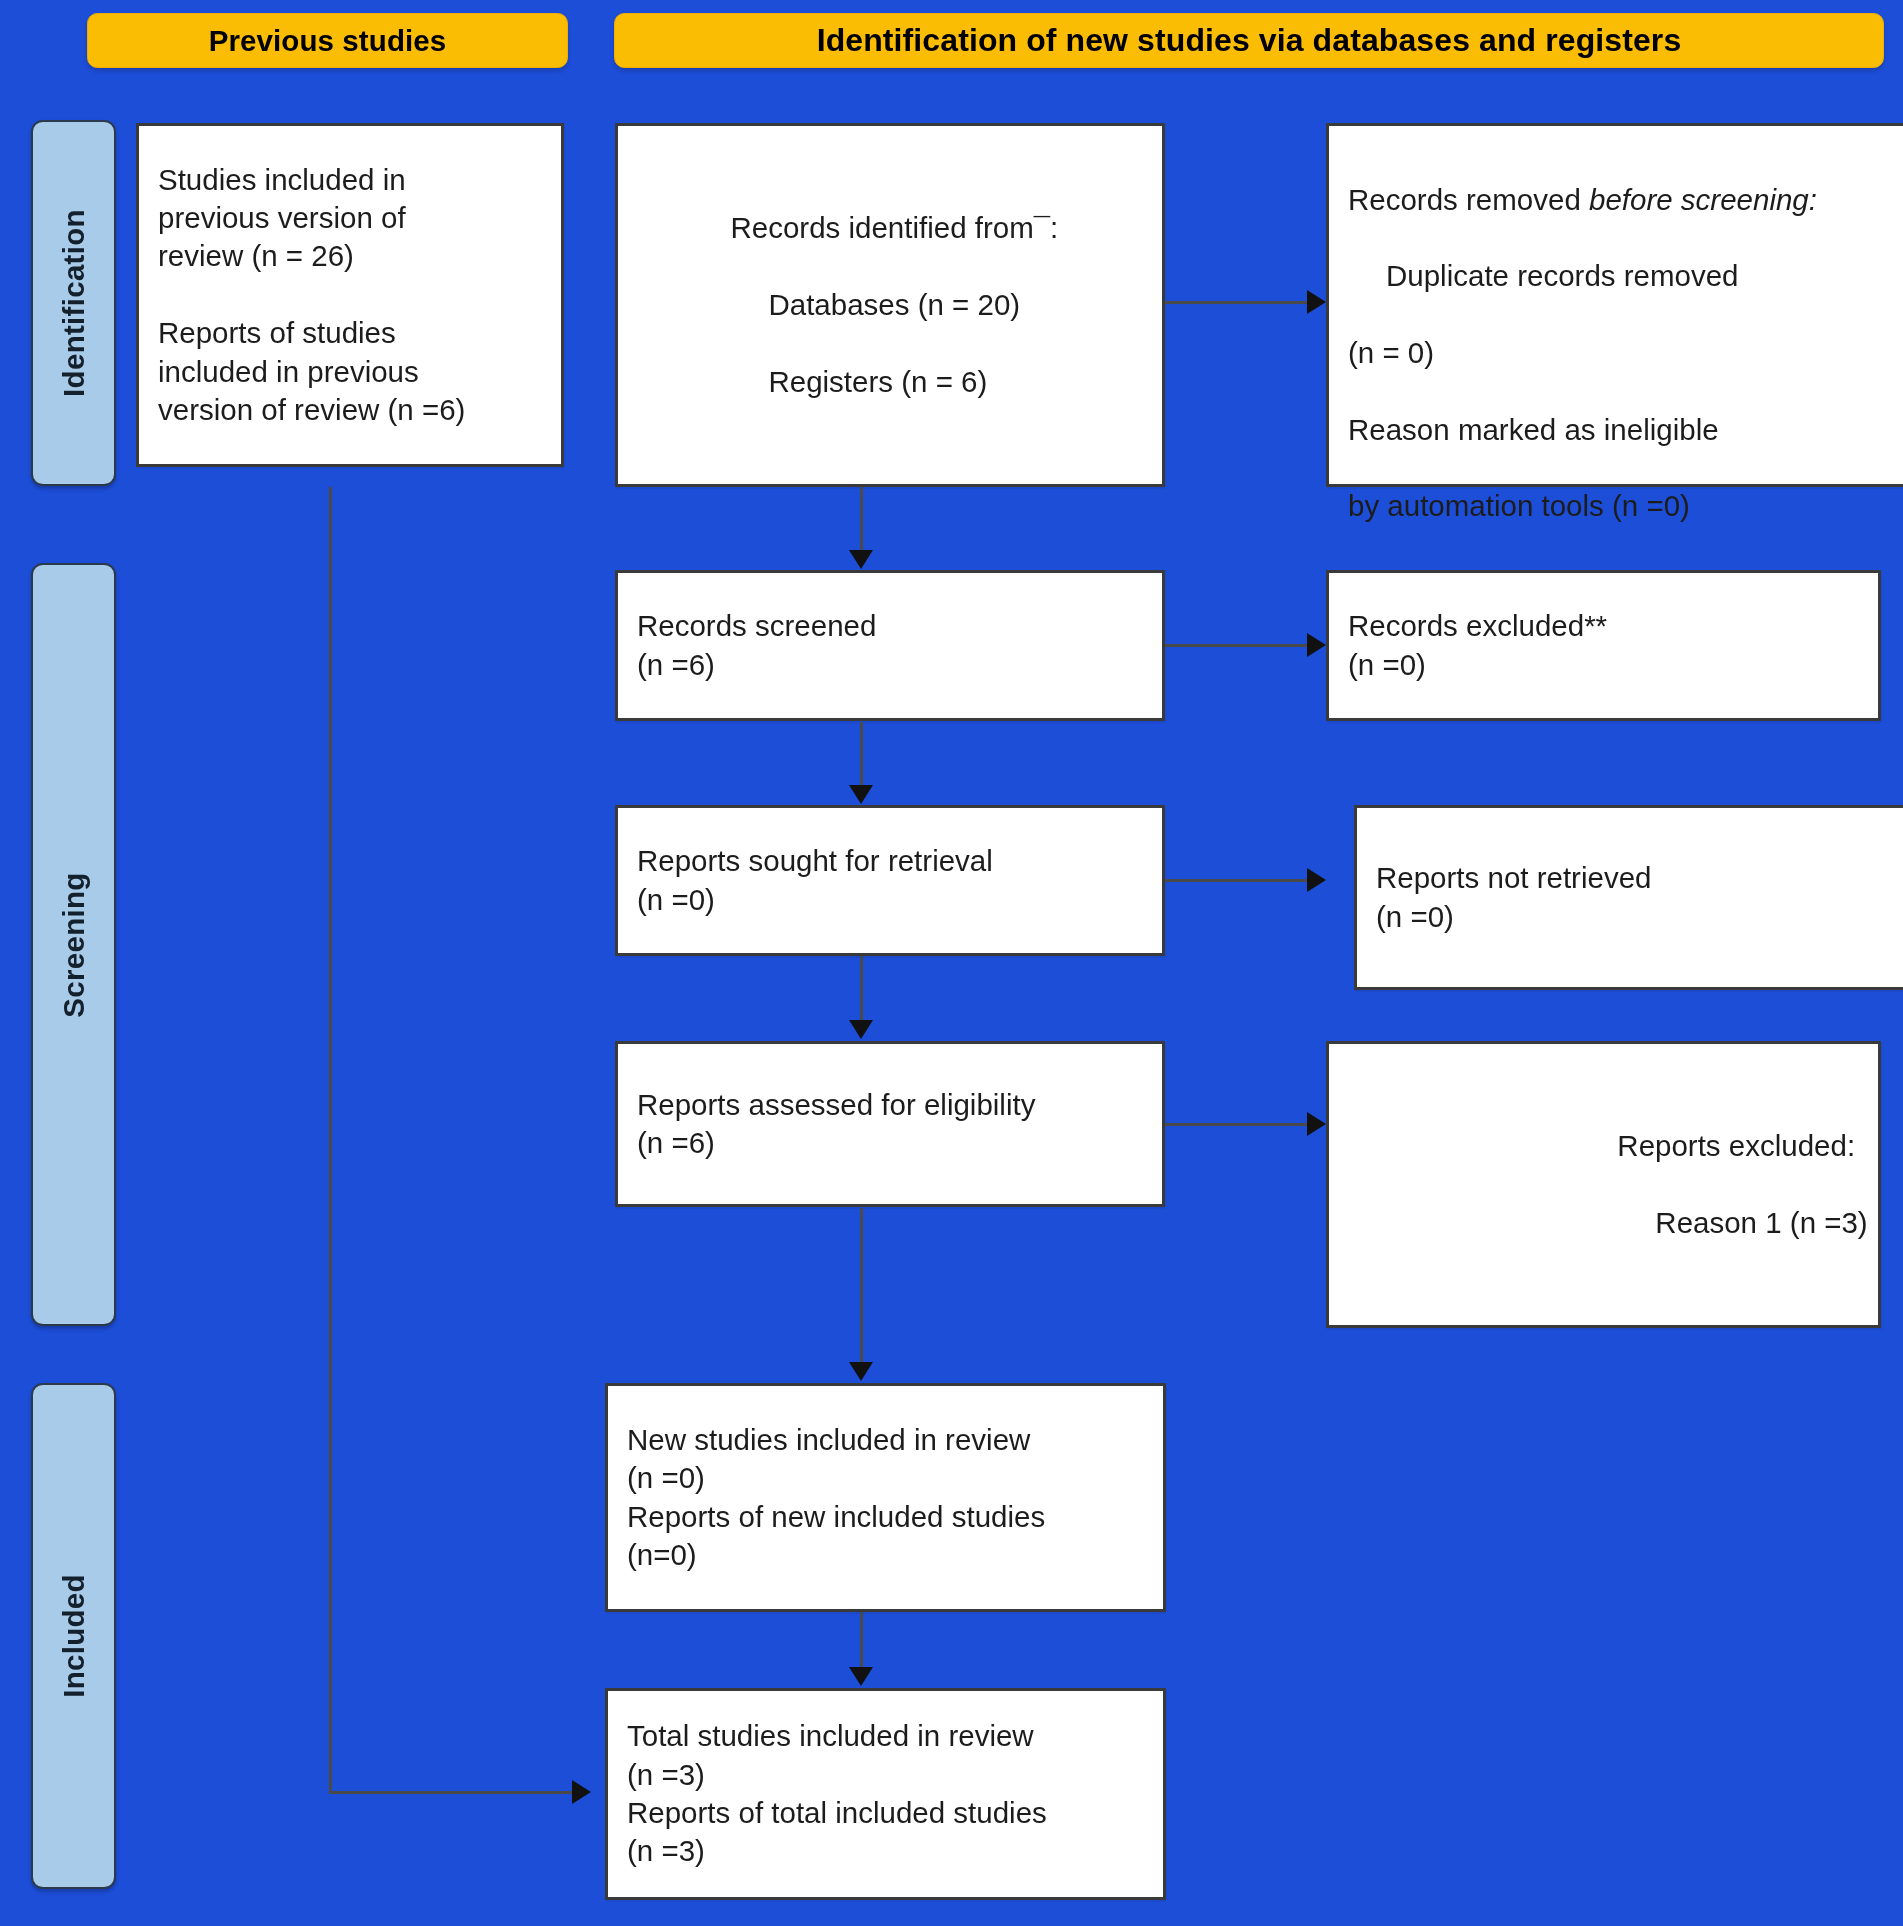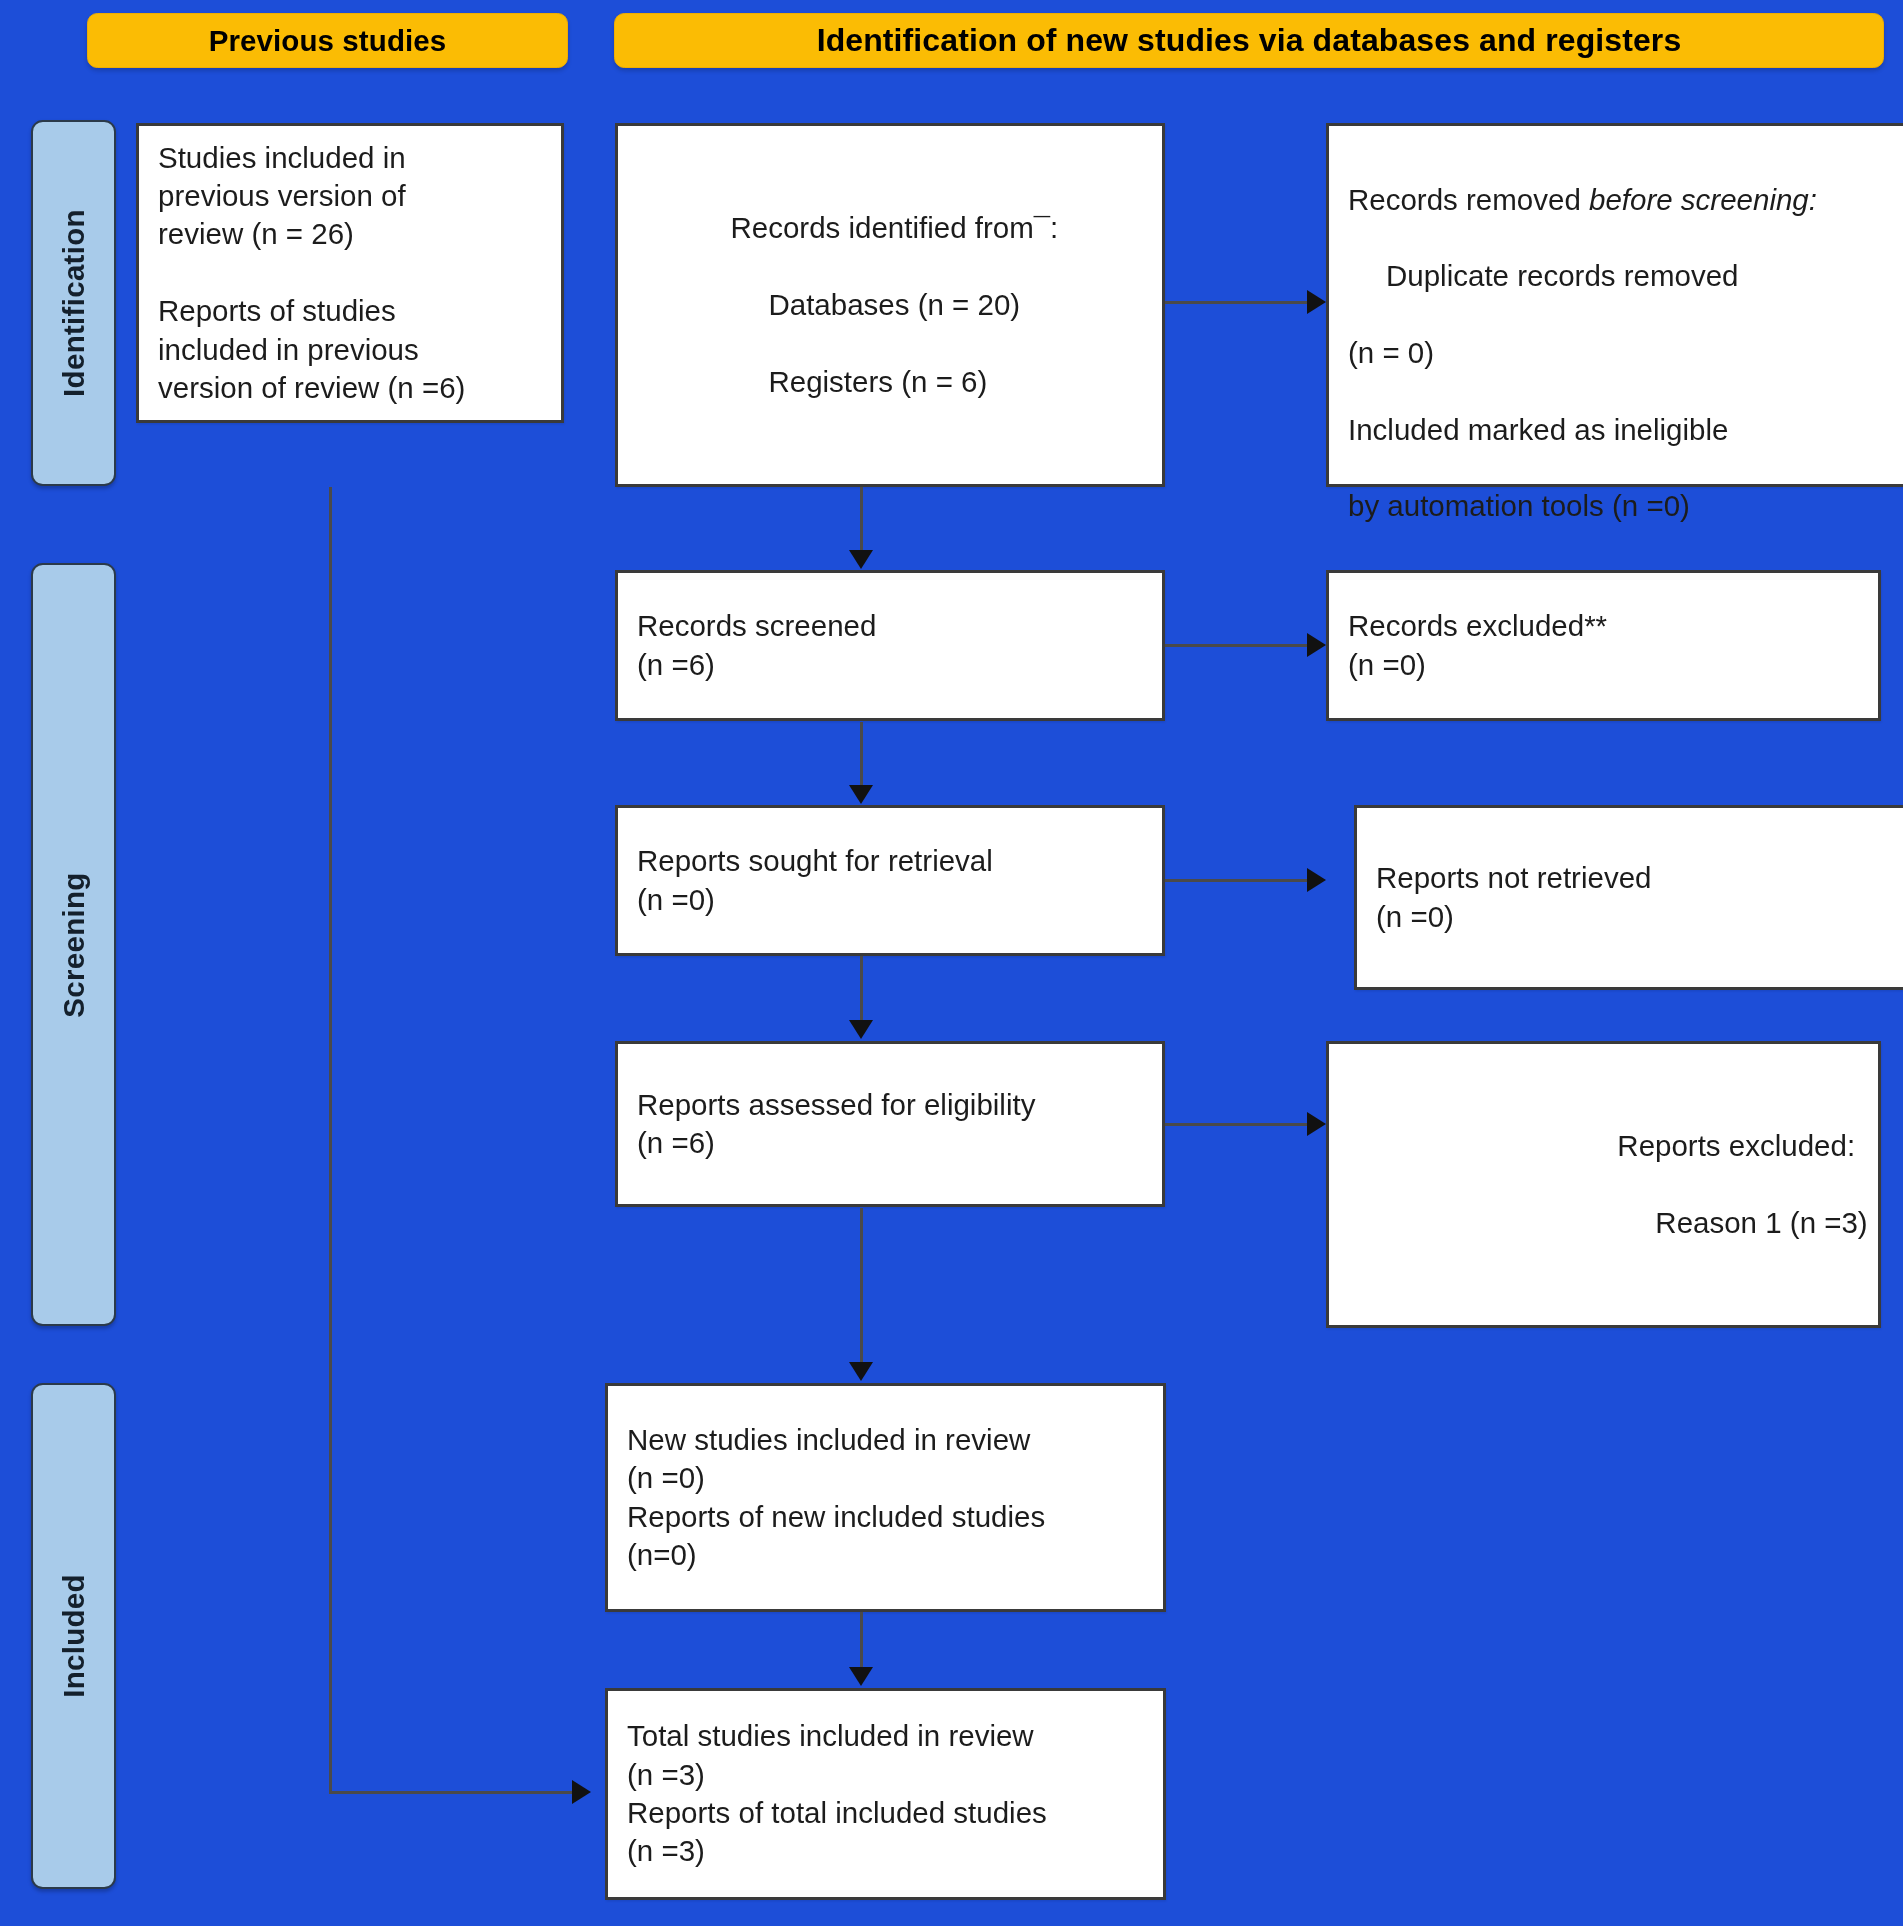--- a/index.html
+++ b/index.html
@@ -121,21 +121,21 @@
   </div>
 
   <div class="stage-tab" style="left:31px; top:563px; width:81px; height:759px;">
     <span>Screening</span>
   </div>
 
   <div class="stage-tab" style="left:31px; top:1383px; width:81px; height:502px;">
     <span>Included</span>
   </div>
 
-  <div class="box" style="left:136px; top:123px; width:428px; height:300px;">
+  <div class="box" style="left:136px; top:123px; width:428px; height:344px;">
     <div class="txt">Studies included in
 previous version of
 review (n = 26)
 
 Reports of studies
 included in previous
 version of review (n =6)</div>
   </div>
 
   <div class="box" style="left:615px; top:123px; width:550px; height:364px;justify-content:center;">
@@ -144,21 +144,21 @@
       <span class="indent">Databases (n = 20)</span>
       <span class="indent">Registers (n = 6)</span>
     </div>
   </div>
 
   <div class="box align-top" style="left:1326px; top:123px; width:627px; height:364px;">
     <div class="txt">
       <span>Records removed </span><span class="ital">before screening</span><span class="ital">:</span><br>
       <span class="indent">Duplicate records removed</span>
       <span>(n = 0)</span><br>
-      <span>Included marked as ineligible</span><br>
+      <span>Reason marked as ineligible</span><br>
       <span>by automation tools (n =0)</span><br>
       <span>Records removed for other</span><br>
       <span>reasons (n =0)</span>
     </div>
   </div>
 
   <div class="box" style="left:615px; top:570px; width:550px; height:151px;">
     <div class="txt">Records screened
 (n =6)</div>
   </div>

